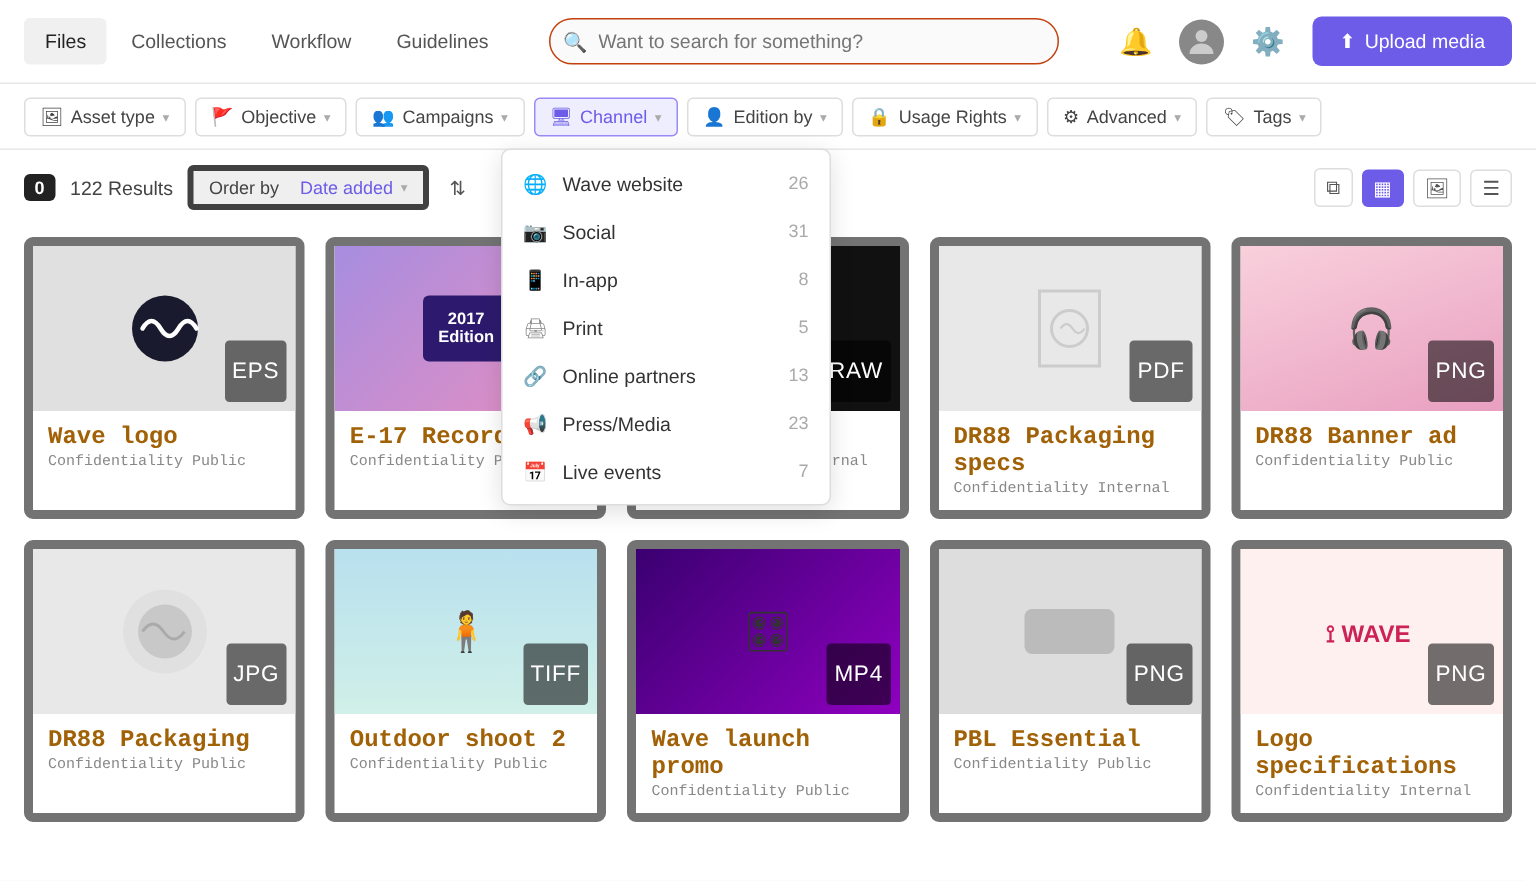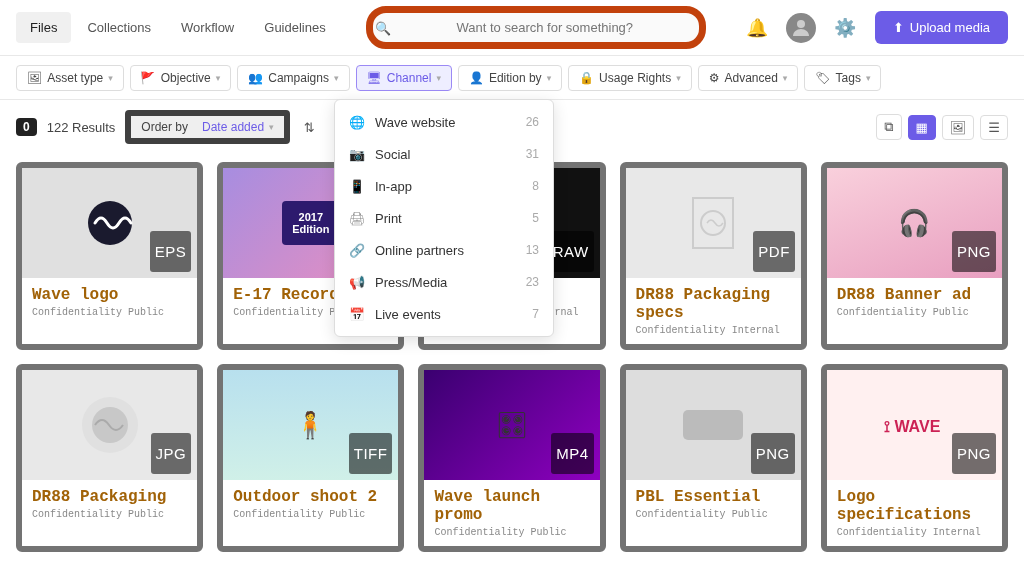--- a/index.html
+++ b/index.html
@@ -10,39 +10,39 @@
     
     .header { display: flex; align-items: center; padding: 0 16px; height: 56px; background: #fff; border-bottom: 1px solid #e8e8e8; gap: 16px; }
     .logo { display: flex; align-items: center; gap: 8px; margin-right: 8px; }
     .logo-icon { width: 36px; height: 36px; background: #1a1a2e; border-radius: 50%; display: flex; align-items: center; justify-content: center; }
     .logo-icon svg { width: 20px; height: 20px; fill: white; }
     .logo-text { font-size: 18px; font-weight: 700; letter-spacing: 1px; color: #1a1a2e; }
     .nav-tabs { display: flex; gap: 2px; }
     .nav-tab { padding: 8px 14px; border-radius: 4px; cursor: pointer; font-size: 13px; color: #555; border: none; background: none; }
     .nav-tab.active { background: #f0f0f0; color: #222; font-weight: 500; }
     .search-bar { flex: 1; max-width: 340px; margin: 0 auto; }
-    .search-bar input { width: 100%; padding: 7px 14px 7px 32px; border: 7px solid #c2410c; border-radius: 20px; font-size: 13px; color: #888; outline: none; background: #fafafa; text-align: center; }
+    .search-bar input { width: 100%; padding: 7px 14px 7px 32px; border: 1px solid #c2410c; border-radius: 20px; font-size: 13px; color: #888; outline: none; background: #fafafa; }
     .search-wrapper { position: relative; }
     .search-icon-el { position: absolute; left: 10px; top: 50%; transform: translateY(-50%); color: #aaa; font-size: 13px; }
     .header-actions { display: flex; align-items: center; gap: 14px; margin-left: auto; }
     .icon-btn { background: none; border: none; cursor: pointer; color: #555; font-size: 18px; padding: 4px; }
     .avatar { width: 30px; height: 30px; border-radius: 50%; background: #888; overflow: hidden; display: flex; align-items: center; justify-content: center; }
     .upload-btn { background: #6c5ce7; color: white; border: none; border-radius: 6px; padding: 9px 18px; font-size: 13px; font-weight: 500; cursor: pointer; display: flex; align-items: center; gap: 6px; }
 
     
     .filter-bar { display: flex; align-items: center; padding: 0 16px; height: 44px; background: #fff; border-bottom: 1px solid #e8e8e8; gap: 6px; }
     .filter-btn { display: flex; align-items: center; gap: 5px; padding: 5px 10px; border: 1px solid #ddd; border-radius: 4px; background: #fff; cursor: pointer; font-size: 12px; color: #444; white-space: nowrap; }
     .filter-btn.active { background: #eef; border-color: #9b89f5; color: #6c5ce7; }
     .filter-btn .caret { font-size: 9px; color: #aaa; }
 
     
     .results-bar { display: flex; align-items: center; padding: 10px 16px; gap: 10px; }
     .results-count-badge { background: #222; color: #fff; border-radius: 4px; padding: 2px 7px; font-size: 12px; font-weight: 600; }
     .results-text { font-size: 13px; color: #444; }
-    .order-by { display: flex; align-items: center; gap: 5px; font-size: 12px; color: #444; border: 6px solid #404040; border-radius: 4px; padding: 4px 10px; cursor: pointer; }
+    .order-by { display: flex; align-items: center; gap: 5px; font-size: 12px; color: #444; border: 4px solid #404040; border-radius: 4px; padding: 4px 10px; cursor: pointer; }
     .order-by .highlight { color: #6c5ce7; }
     .sort-icon { margin-left: 4px; cursor: pointer; color: #555; }
     .view-controls { margin-left: auto; display: flex; align-items: center; gap: 6px; }
     .view-btn { border: 1px solid #ddd; background: #fff; border-radius: 4px; padding: 4px 7px; cursor: pointer; font-size: 13px; color: #555; }
     .view-btn.active { background: #6c5ce7; color: white; border-color: #6c5ce7; }
 
     
     .grid-area { padding: 8px 16px; display: grid; grid-template-columns: repeat(5, 1fr); gap: 14px; overflow: hidden; }
     .card { border: 6px solid #737373; border-radius: 6px; overflow: hidden; background: #fff; }
     .card-thumb { height: 110px; background: #f0f0f0; position: relative; overflow: hidden; display: flex; align-items: center; justify-content: center; }

